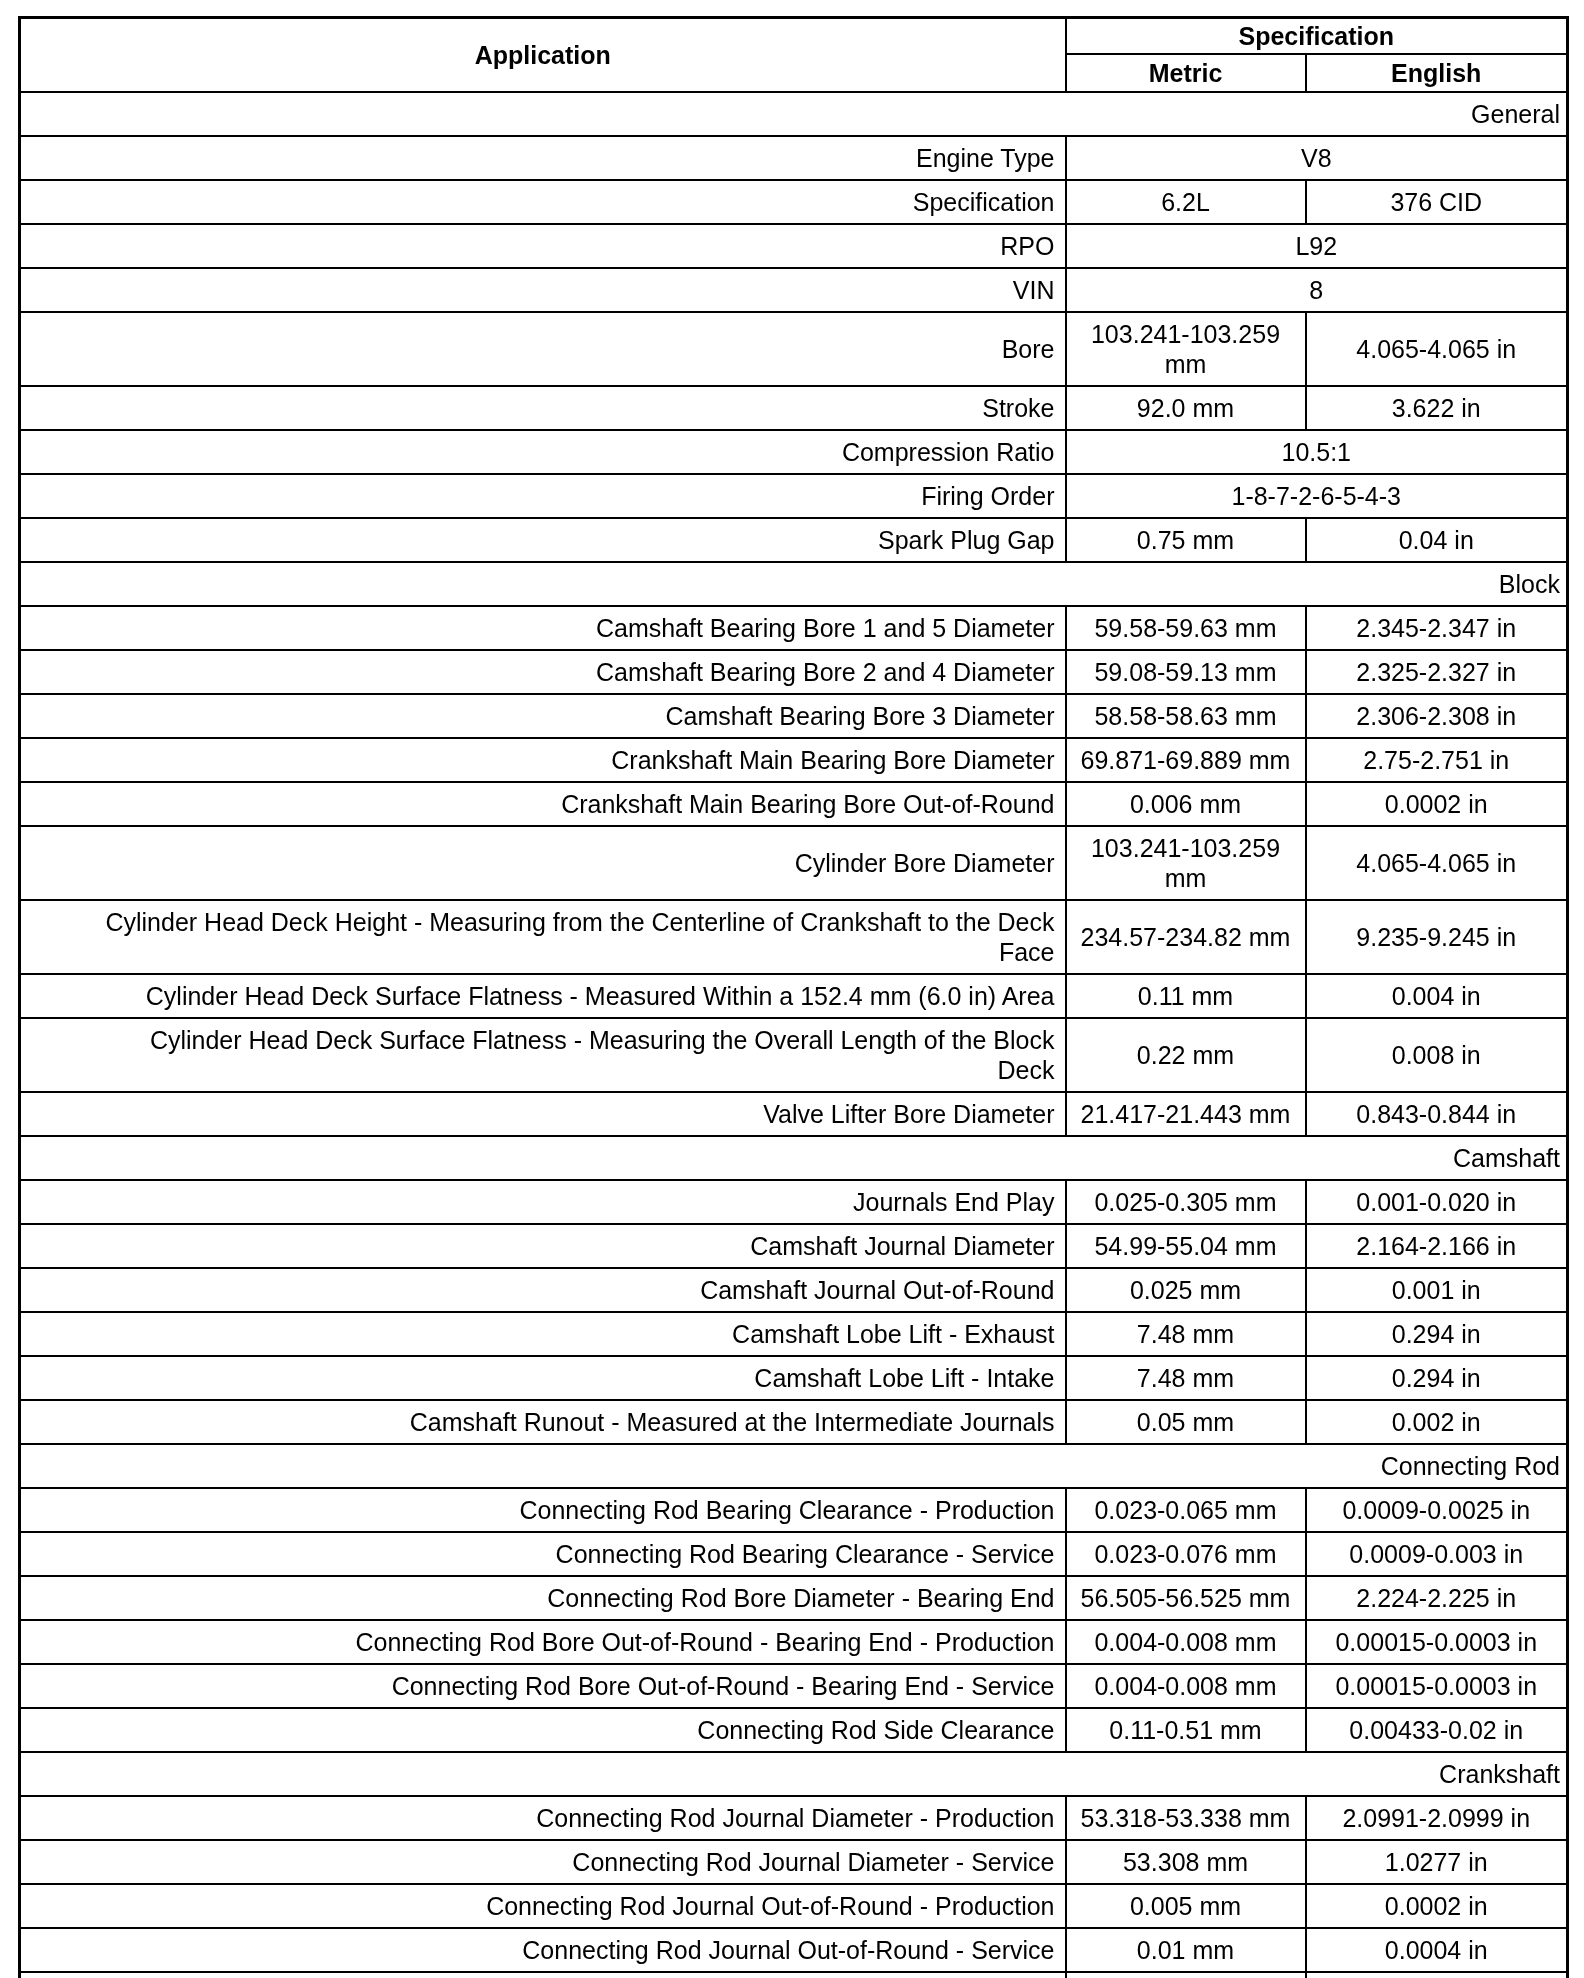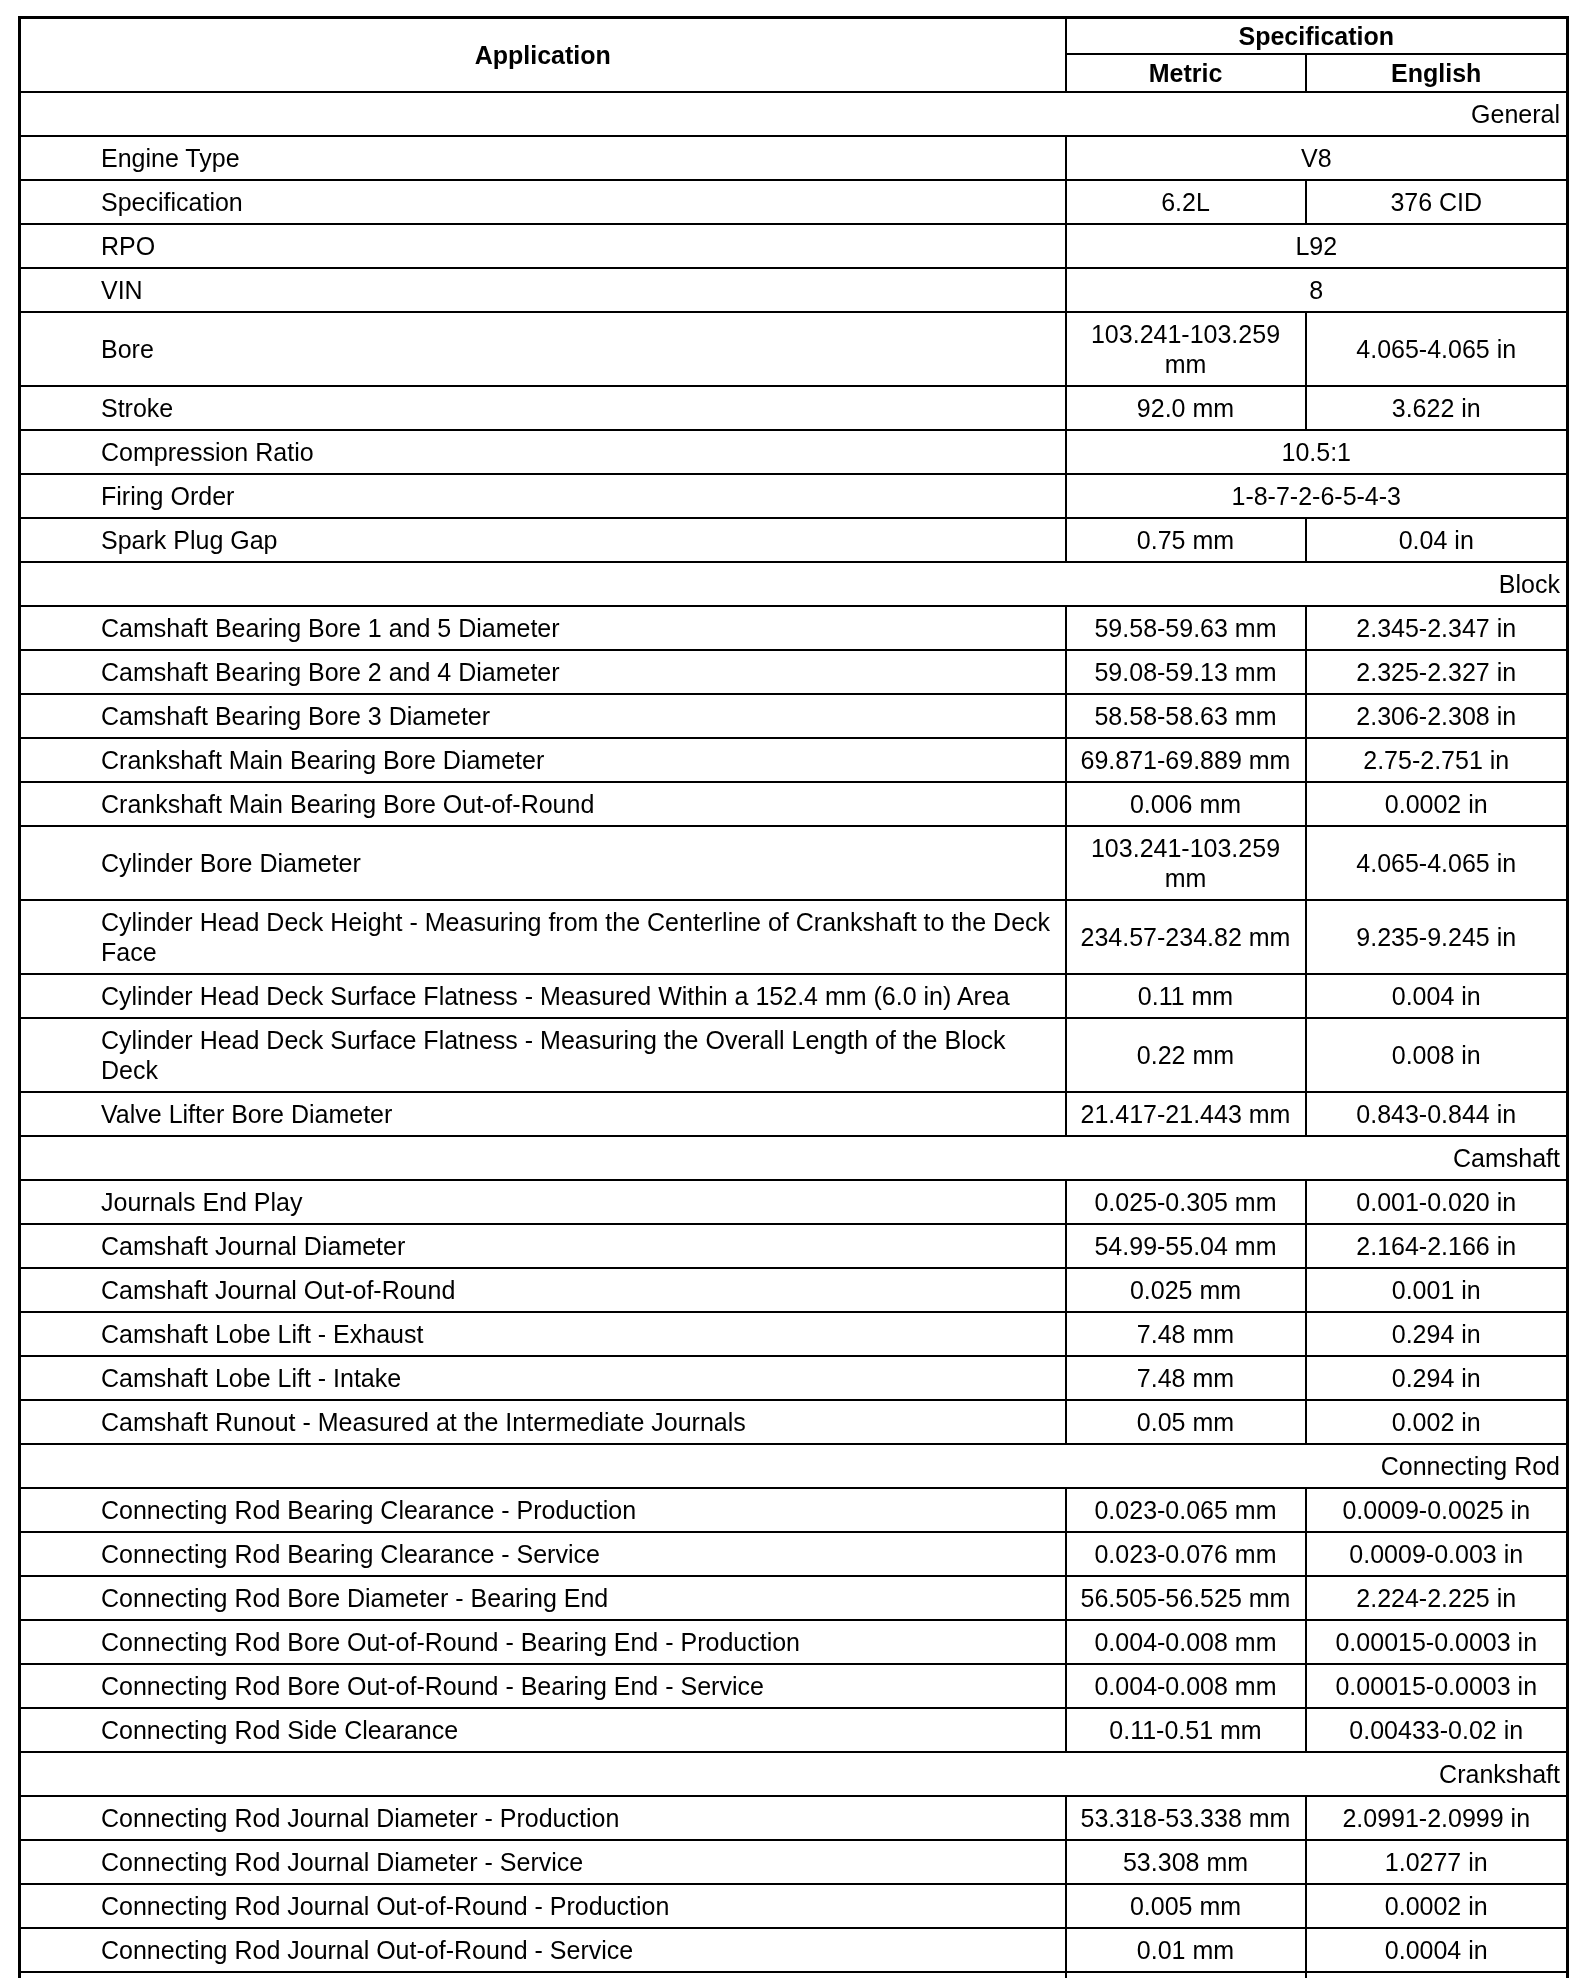--- a/index.html
+++ b/index.html
@@ -32,21 +32,21 @@
     font-size: 25px;
     text-align: center;
     padding: 3px 6px;
   }
   th.spec-header { padding: 2px 6px; }
   td.section-cell {
     text-align: right;
     padding: 6px 6px;
   }
   td.app-cell {
-    text-align: left;
+    text-align: right;
     padding: 6px 10px 6px 80px;
   }
   td.val-cell {
     text-align: center;
     padding: 6px 10px;
   }
 </style>
 </head>
 <body>
 

